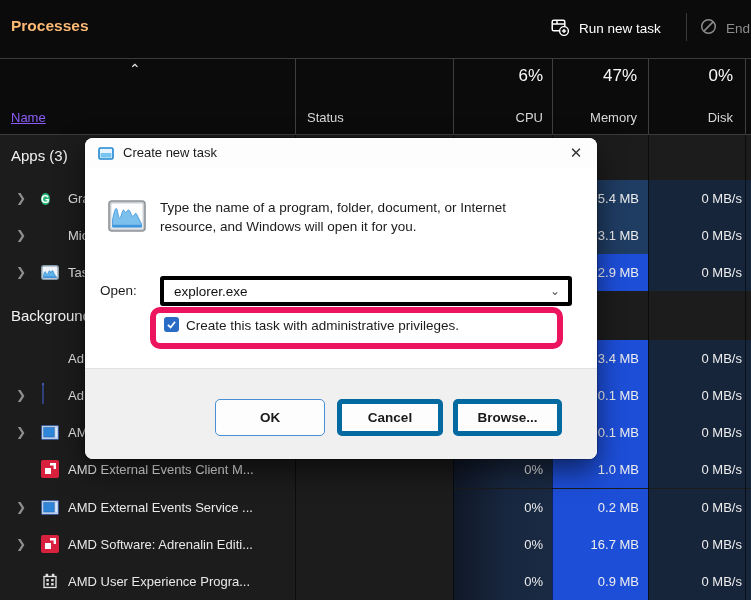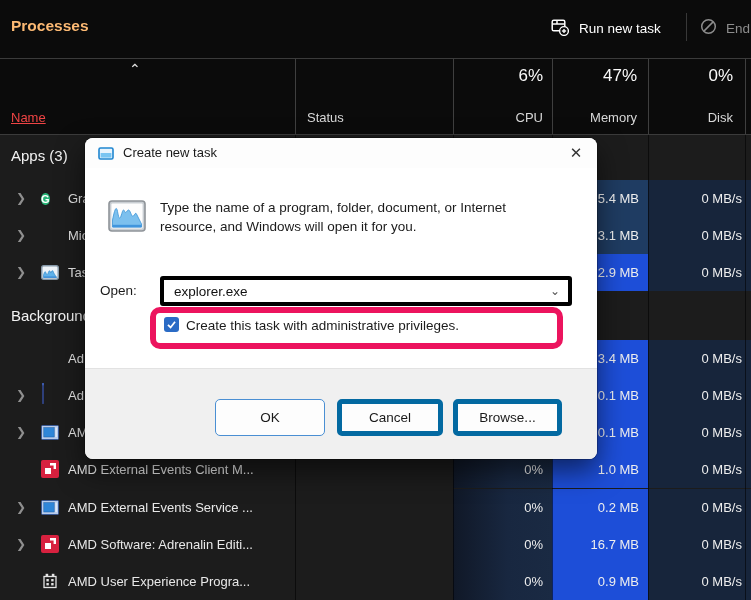--- a/index.html
+++ b/index.html
@@ -12,21 +12,21 @@
   .tb-title{position:absolute;left:11px;top:17px;font-size:15.5px;font-weight:700;color:#fdba74;}
   .tb-run{position:absolute;left:551px;top:12px;height:32px;display:flex;align-items:center;gap:10px;
     color:#fff;font-size:13.5px;cursor:default;}
   .tb-sep{position:absolute;left:686px;top:13px;width:1px;height:28px;background:#383838;}
   .tb-end{position:absolute;left:700px;top:12px;height:32px;width:51px;overflow:hidden;
     display:flex;align-items:center;gap:9px;color:#8d8d8d;font-size:13.5px;white-space:nowrap;}
   
   .colhead{position:absolute;left:0;top:58px;width:751px;height:77px;
     border-top:1px solid #3b3b3b;border-bottom:1px solid #3b3b3b;box-sizing:border-box;}
   .ch-vl{position:absolute;top:0;bottom:0;width:1px;background:#3f3f3f;}
-  .ch-name{position:absolute;left:11px;bottom:9px;font-size:13px;color:#ef4444;text-decoration:underline;}
+  .ch-name{position:absolute;left:11px;bottom:9px;font-size:13px;color:#8b5cf6;text-decoration:underline;}
   .ch-status{position:absolute;left:307px;bottom:9px;font-size:13px;color:#d8d8d8;}
   .ch-pct{position:absolute;top:7px;font-size:17px;color:#fafafa;}
   .ch-lab{position:absolute;bottom:9px;font-size:13px;color:#d8d8d8;}
   .sorticon{position:absolute;left:129px;top:2px;color:#e2e2e2;font-size:14px;}
   .sorticon::before{content:"\2303";}
   
   .rw-vl{position:absolute;top:135px;height:465px;width:1px;background:rgba(0,0,0,0.55);z-index:3;}
   
   .sect{position:absolute;left:11px;font-size:15px;color:#f2f2f2;z-index:2;white-space:nowrap;}
   .row{position:absolute;left:0;width:751px;height:37px;z-index:2;}
@@ -68,21 +68,21 @@
   .combo input{flex:1;border:none;outline:none;background:transparent;margin:0 0 0 10px;
     font-size:13.5px;color:#111;font-family:"Liberation Sans",sans-serif;padding:0;}
   .combo-chev{width:26px;text-align:center;color:#555;font-size:12px;}
   .combo-chev::before{content:"\2304";}
   .hl{position:absolute;left:65px;top:169px;width:401px;height:30px;border:6px solid #EC145E;
     border-radius:10px;z-index:12;}
   .cb{position:absolute;left:79px;top:179px;width:15px;height:15px;background:#2A6BC5;
     border-radius:3px;display:flex;align-items:center;justify-content:center;}
   .cb-label{position:absolute;left:101px;top:180px;font-size:13.5px;color:#1b1b1b;line-height:15px;}
   .dlg-footer{position:absolute;left:0;top:230px;width:512px;height:91px;background:#f0f0f0;
-    border-top:1px solid #e2e2e2;border-radius:0 0 8px 8px;box-sizing:border-box;}
+    border-top:1px solid #e2e2e2;border-radius:0 0 8px 8px;box-sizing:border-box;font-weight:bold;}
   .btn{position:absolute;top:30px;height:37px;border-radius:5px;background:#fdfdfd;
     border:5px solid #0369a1;box-sizing:border-box;display:flex;align-items:center;justify-content:center;
     font-size:13.5px;color:#1a1a1a;font-family:"Liberation Sans",sans-serif;}
   .btn-ok{left:130px;width:110px;border:1.5px solid #4A8FD3;}
   .btn-cancel{left:252px;width:106px;}
   .btn-browse{left:368px;width:109px;}
 </style>
 </head>
 <body>
 

